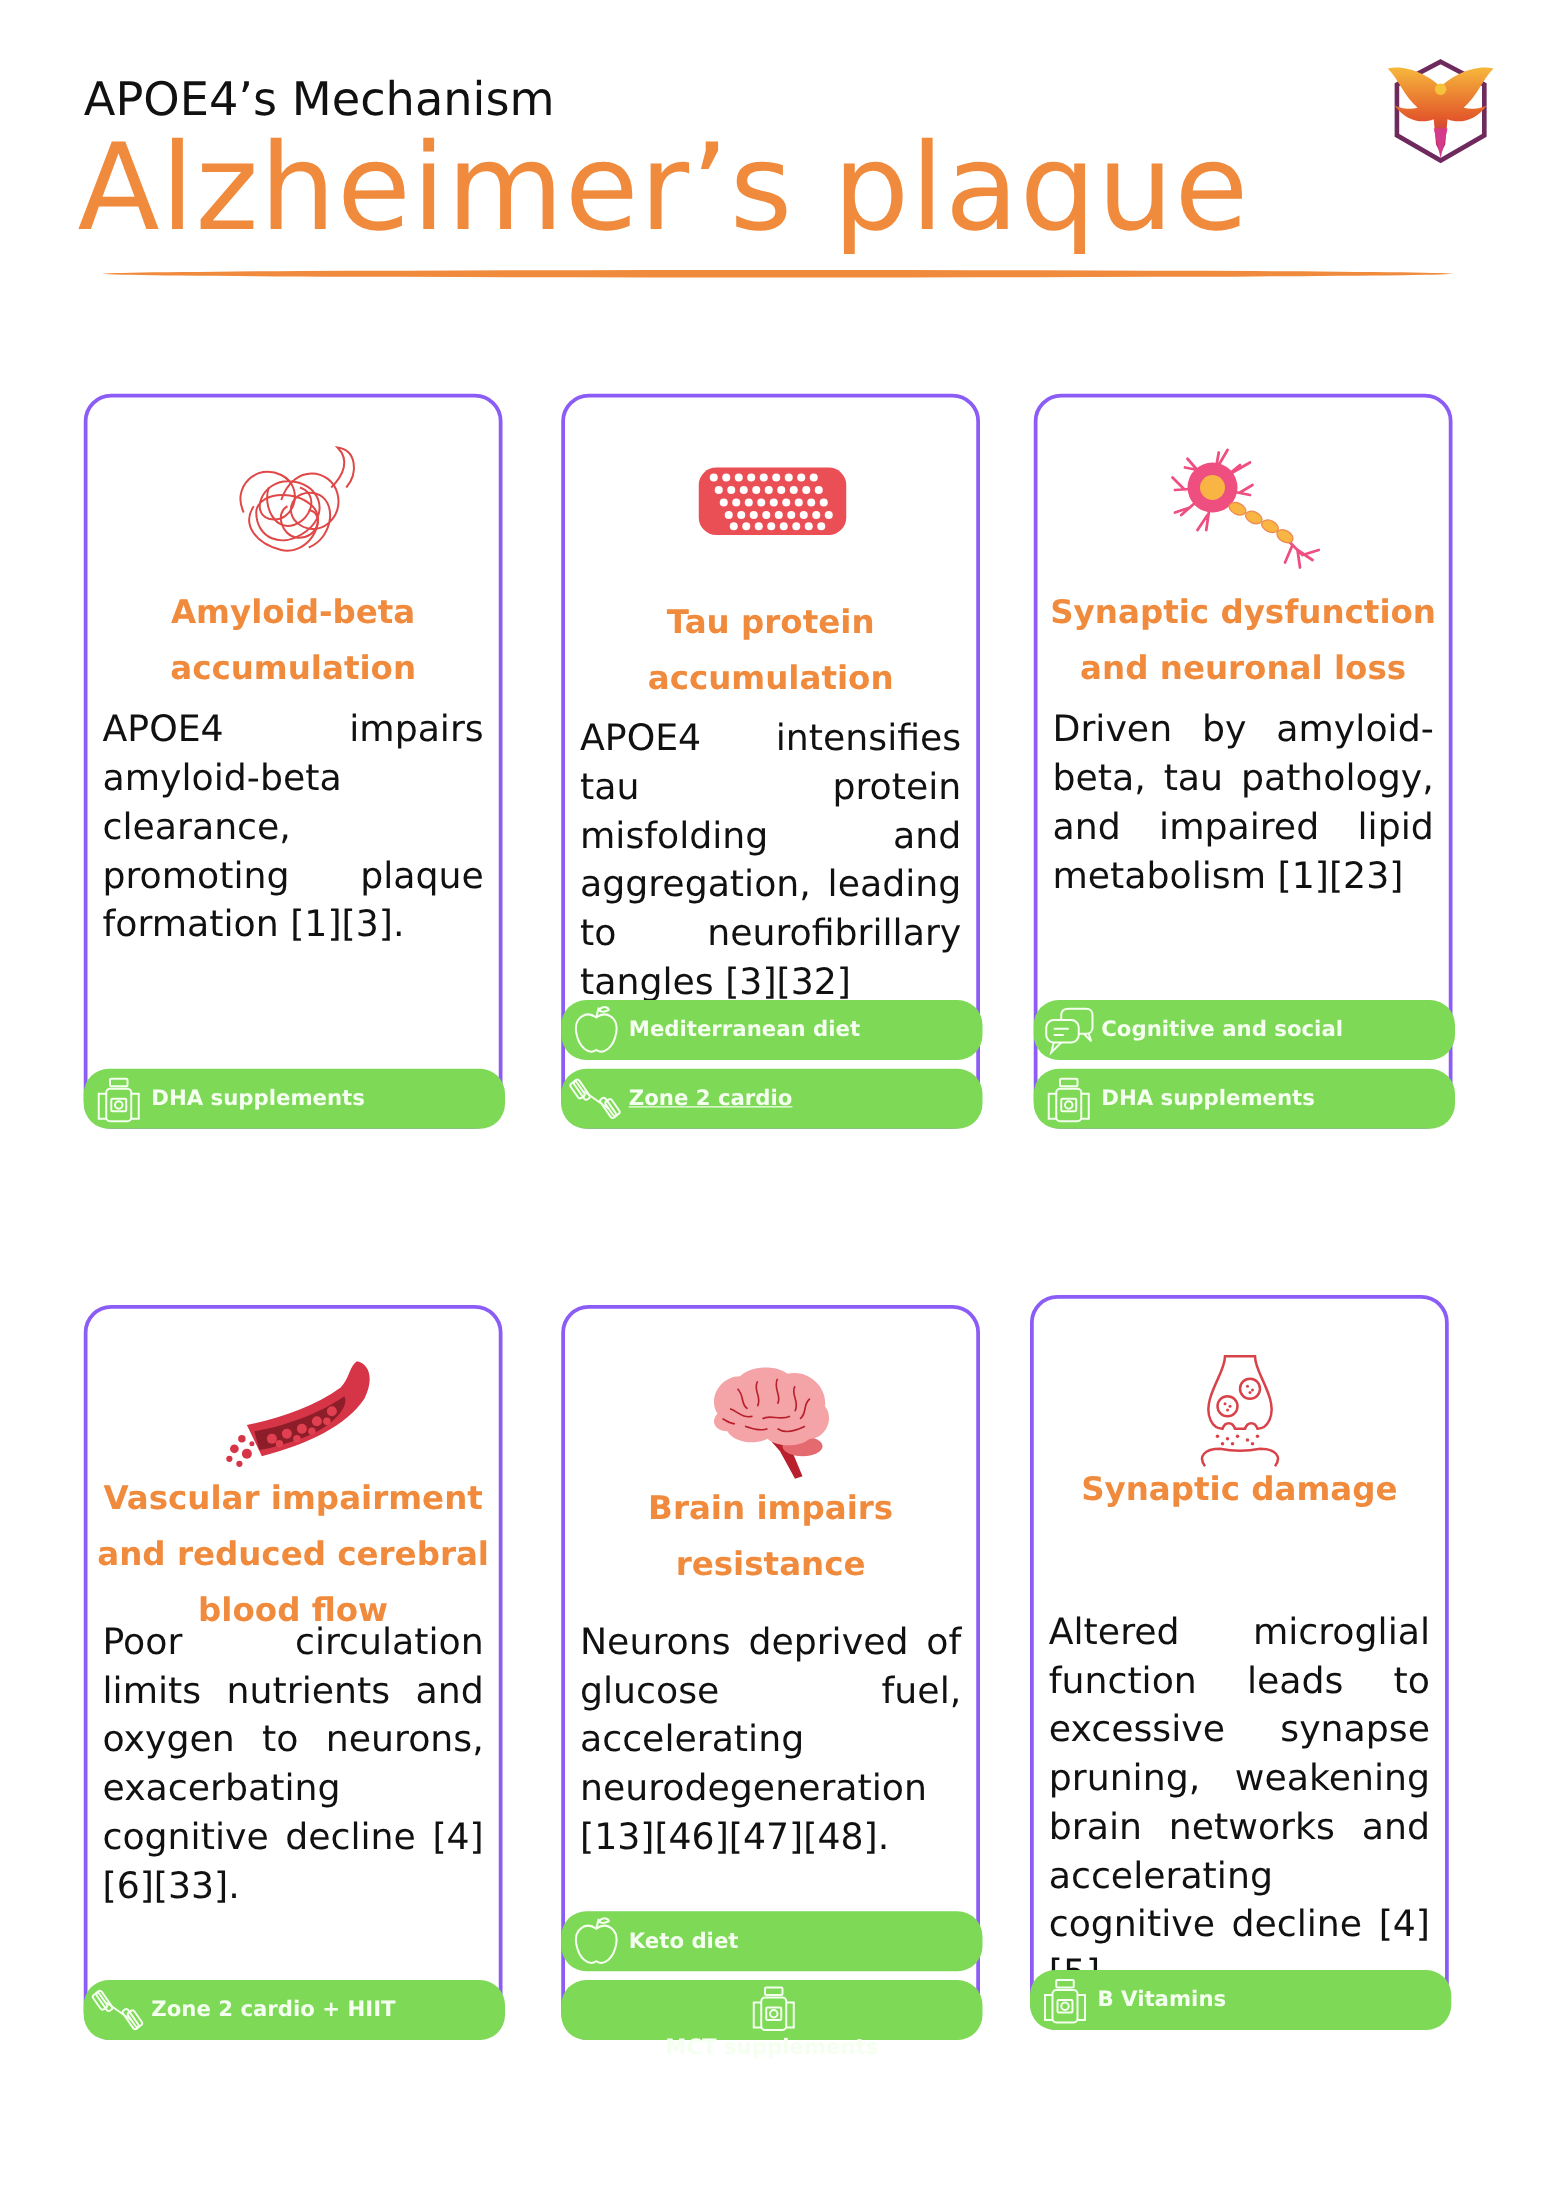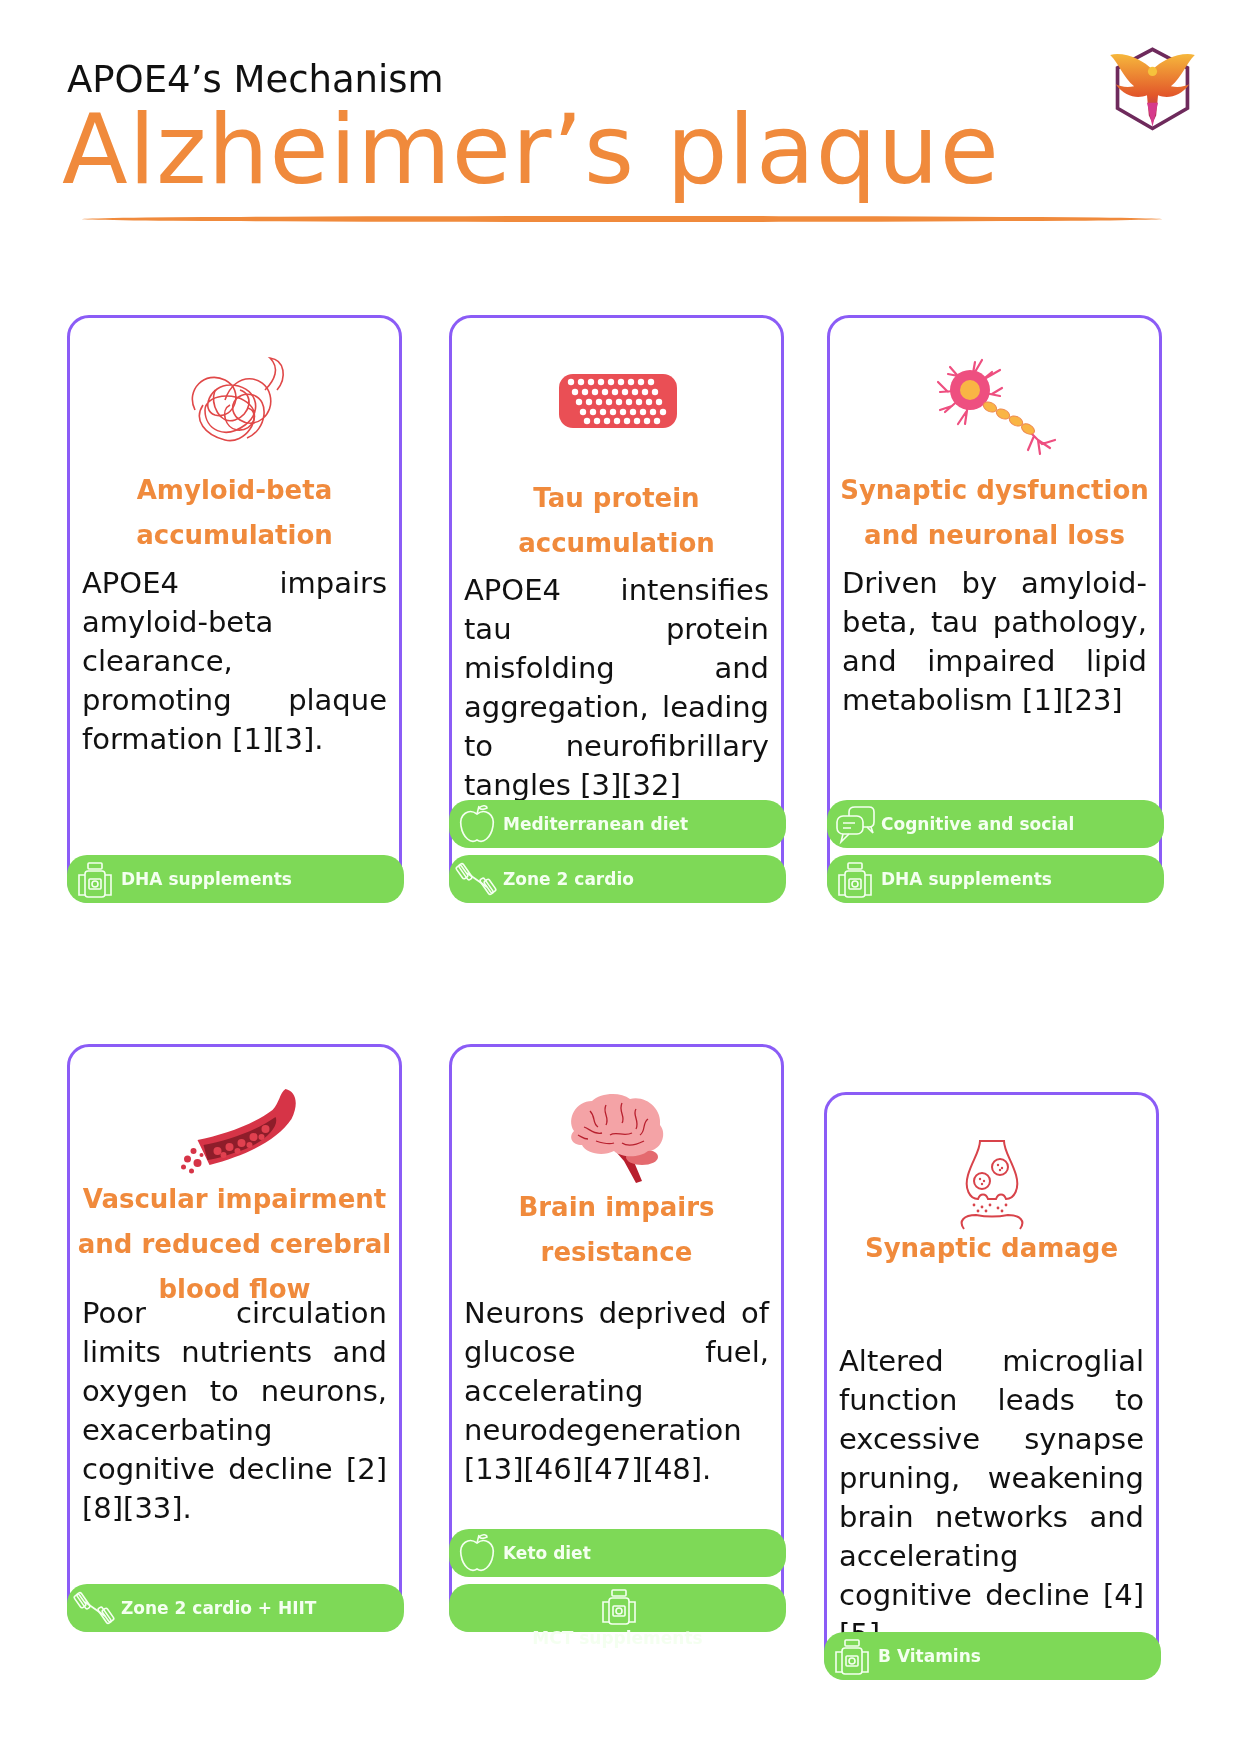--- a/index.html
+++ b/index.html
@@ -122,21 +122,21 @@
   </div>
   <div class="card-body" style="top:253px;">APOE4 intensifies tau protein misfolding and aggregation, leading to neurofibrillary tangles [3][32]</div>
   <div class="pill" style="top:482px;">
     <svg class="picon" viewBox="0 0 44 44" fill="none" stroke="#f4fff0" stroke-width="1.6">
       <path d="M22,12 C14,6 4,12 6,24 C8,36 16,42 22,38 C28,42 36,36 38,24 C40,12 30,6 22,12 Z"></path>
         <path d="M22,12 L24,4"></path>
         <path d="M24,6 C28,2 32,4 32,6 C28,8 26,8 24,6 Z"></path>
     </svg>
     <span class="plabel">Mediterranean diet</span>
   </div>
-  <div class="pill" style="top:537px;">
+  <div class="pill" style="top:537px;text-decoration:underline;">
     <svg class="picon" viewBox="0 0 44 44" fill="none" stroke="#f4fff0" stroke-width="1.6">
       <path d="M12,16 L32,30"></path>
         <rect x="4" y="8" width="6" height="14" rx="2" transform="rotate(-35 7 15)"></rect>
         <rect x="8" y="6" width="5" height="18" rx="2" transform="rotate(-35 10 15)"></rect>
         <rect x="32" y="22" width="6" height="14" rx="2" transform="rotate(-35 35 29)"></rect>
         <rect x="29" y="20" width="5" height="18" rx="2" transform="rotate(-35 32 29)"></rect>
     </svg>
     <span class="plabel">Zone 2 cardio</span>
   </div>
 </div>
@@ -205,21 +205,21 @@
         <circle cx="16" cy="82" r="2.5"></circle>
         <circle cx="24" cy="86" r="2.5"></circle>
         <circle cx="34" cy="70" r="2"></circle>
     </g>
   </svg>
   <div class="card-title" style="top:130px;">
     <div>Vascular impairment</div>
     <div>and reduced cerebral</div>
     <div>blood flow</div>
   </div>
-  <div class="card-body" style="top:247px;">Poor circulation limits nutrients and oxygen to neurons, exacerbating cognitive decline [2][8][33].</div>
+  <div class="card-body" style="top:247px;">Poor circulation limits nutrients and oxygen to neurons, exacerbating cognitive decline [4][6][33].</div>
   <div class="pill" style="top:537px;">
     <svg class="picon" viewBox="0 0 44 44" fill="none" stroke="#f4fff0" stroke-width="1.6">
       <path d="M12,16 L32,30"></path>
         <rect x="4" y="8" width="6" height="14" rx="2" transform="rotate(-35 7 15)"></rect>
         <rect x="8" y="6" width="5" height="18" rx="2" transform="rotate(-35 10 15)"></rect>
         <rect x="32" y="22" width="6" height="14" rx="2" transform="rotate(-35 35 29)"></rect>
         <rect x="29" y="20" width="5" height="18" rx="2" transform="rotate(-35 32 29)"></rect>
     </svg>
     <span class="plabel">Zone 2 cardio + HIIT</span>
   </div>
@@ -252,21 +252,21 @@
       <rect x="12" y="14" width="20" height="26" rx="3"></rect>
         <rect x="15" y="6" width="14" height="6" rx="1"></rect>
         <path d="M12,18 L6,18 L6,38 L12,38 M32,18 L38,18 L38,38 L32,38"></path>
         <rect x="16" y="22" width="12" height="10" rx="1"></rect>
         <circle cx="22" cy="27" r="3"></circle>
     </svg>
     <span class="plabel">MCT supplements</span>
   </div>
 </div>
 
-<div class="card" style="left:824px; top:1092px; height:588px;">
+<div class="card" style="left:824px; top:1036px; height:588px;">
   <svg class="card-icon" style="top:42px; width:80px; height:95px;" viewBox="0 0 80 95" fill="none" stroke="#d8434a" stroke-width="2">
     <path d="M28,4 L52,4 C52,14 60,24 64,38 C68,52 62,62 54,62 C52,56 46,56 44,62 L36,62 C34,56 28,56 26,62 C18,62 12,52 16,38 C20,24 28,14 28,4 Z"></path>
     <circle cx="48" cy="30" r="8"></circle>
       <circle cx="30" cy="44" r="8"></circle>
     <g fill="#d8434a" stroke="none">
       <circle cx="46" cy="28" r="1.2"></circle>
         <circle cx="50" cy="31" r="1.2"></circle>
         <circle cx="48" cy="33" r="1.2"></circle>
         <circle cx="28" cy="42" r="1.2"></circle>
         <circle cx="32" cy="44" r="1.2"></circle>

